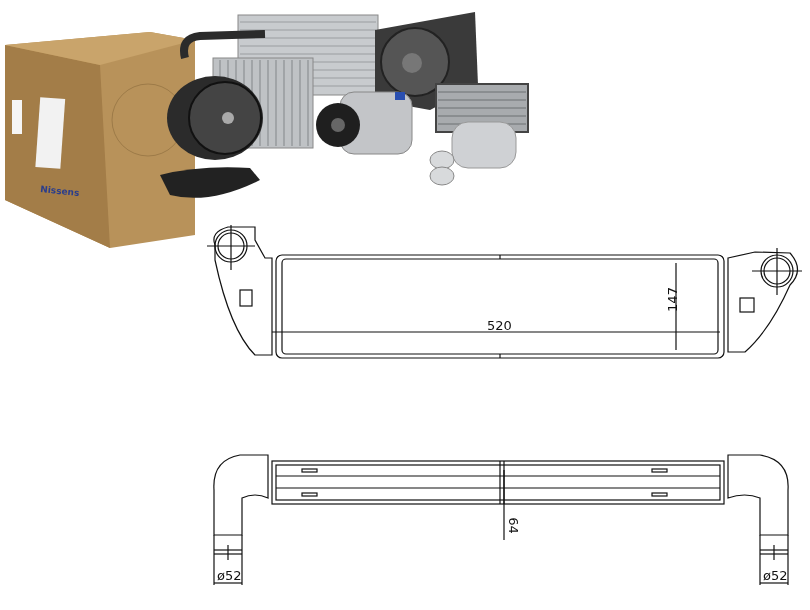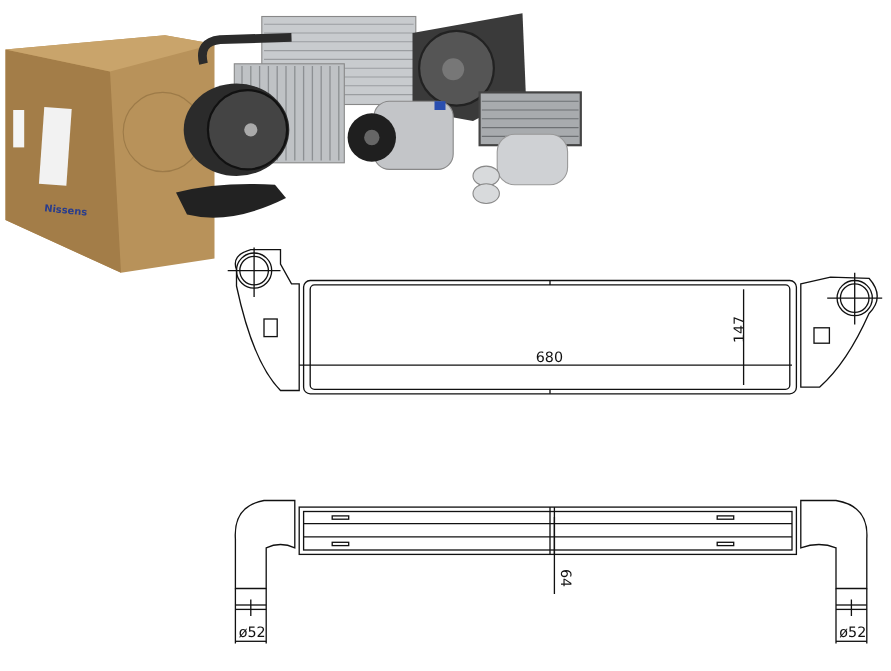--- a/index.html
+++ b/index.html
@@ -147,17 +147,17 @@
       <line x1="760" y1="550" x2="788" y2="550"></line>
       <line x1="760" y1="554" x2="788" y2="554"></line>
       <line x1="760" y1="535" x2="760" y2="585"></line>
       <line x1="788" y1="535" x2="788" y2="585"></line>
       <line x1="774" y1="545" x2="774" y2="560"></line>
       <line x1="760" y1="583" x2="788" y2="583"></line>
     </g>
   </g>
 </svg>
 
-<div class="dim-text" style="left:487px;top:318px;">680</div>
+<div class="dim-text" style="left:487px;top:318px;">520</div>
 <div class="dim-text" style="left:660px;top:292px;transform:rotate(-90deg);transform-origin:center;">147</div>
 <div class="dim-text" style="left:505px;top:518px;transform:rotate(90deg);transform-origin:center;">64</div>
 <div class="dim-text" style="left:217px;top:568px;">ø52</div>
 <div class="dim-text" style="left:763px;top:568px;">ø52</div>
 
 </body></html>

